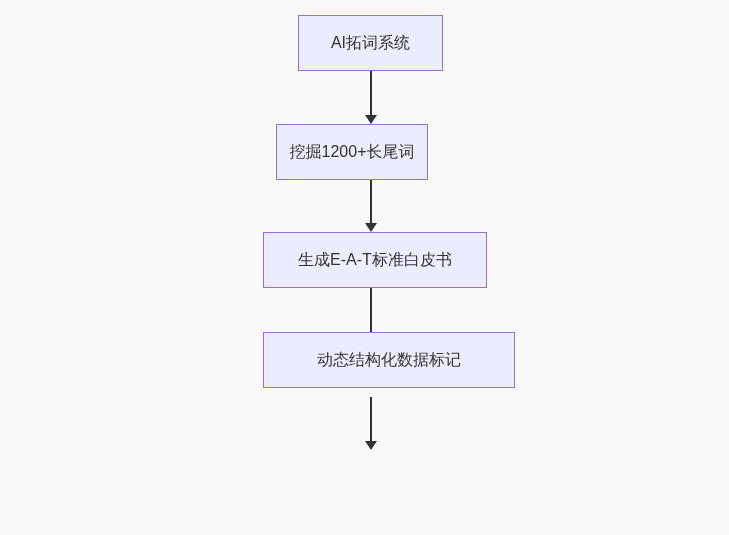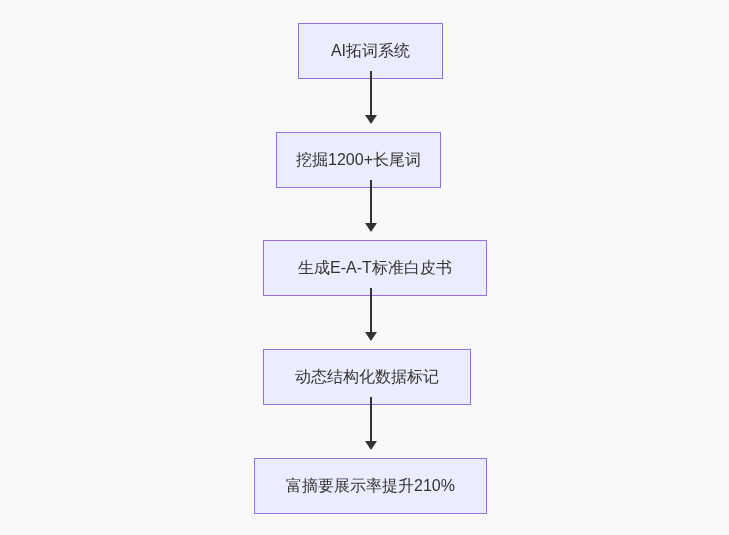--- a/index.html
+++ b/index.html
@@ -23,21 +23,20 @@
     position: absolute;
     height: 56px;
     background: var(--node-fill);
     border: 1px solid var(--node-border);
     display: flex;
     align-items: center;
     justify-content: center;
     color: var(--text);
     font-size: 16px;
     white-space: nowrap;
-    margin-top: 8px;
   }
   .edge {
     position: absolute;
     width: 14px;
     display: flex;
     flex-direction: column;
     align-items: center;
   }
   .edge .line {
     width: 2px;
@@ -58,44 +57,41 @@
 
   <div class="node" style="left:298px; top:15px; width:145px;">
     <span>AI拓词系统</span>
   </div>
 
   <div class="edge" style="left:364px; top:71px; height:53px;">
     <div class="line"></div>
     <div class="head"></div>
   </div>
 
-  <div class="node" style="left:276px; top:124px; width:165px;">
+  <div class="node" style="left:276px; top:124px; width:152px;">
     <span>挖掘1200+长尾词</span>
   </div>
 
   <div class="edge" style="left:364px; top:180px; height:52px;">
     <div class="line"></div>
     <div class="head"></div>
   </div>
 
   <div class="node" style="left:263px; top:232px; width:224px;">
     <span>生成E-A-T标准白皮书</span>
   </div>
 
   <div class="edge" style="left:364px; top:288px; height:53px;">
     <div class="line"></div>
     <div class="head"></div>
   </div>
 
-  <div class="node" style="left:263px; top:341px; width:208px;">
+  <div class="node" style="left:263px; top:332px; width:252px;">
     <span>动态结构化数据标记</span>
   </div>
 
   <div class="edge" style="left:364px; top:397px; height:53px;">
     <div class="line"></div>
     <div class="head"></div>
   </div>
 
-  <div class="node" style="left:254px; top:450px; width:233px;">
-    <span>富摘要展示率提升210%</span>
-  </div>
 
 </div>
 
 </body></html>

